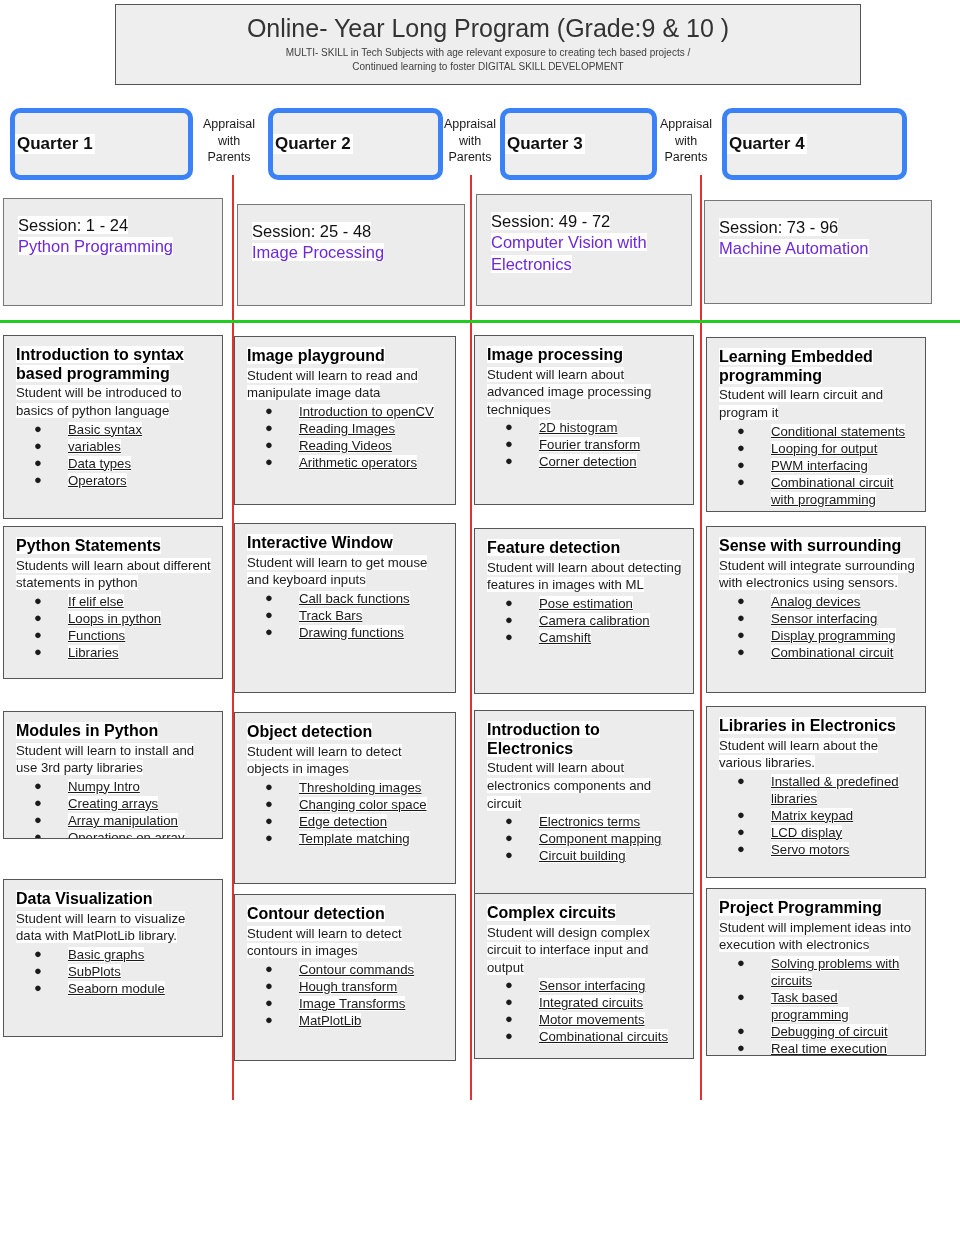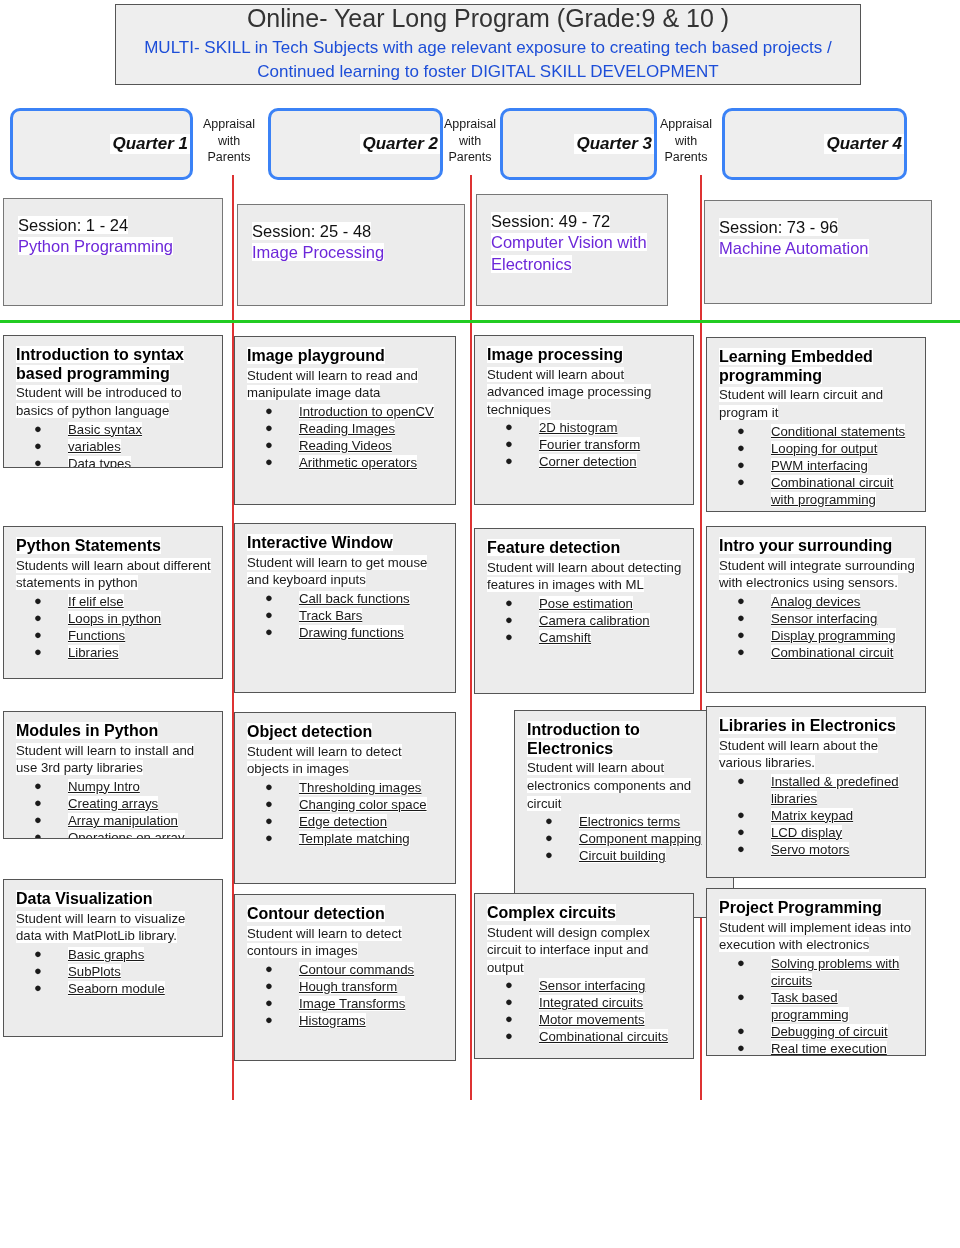--- a/index.html
+++ b/index.html
@@ -30,46 +30,45 @@
     padding: 12px 10px;
   }
   .title-main {
     font-size: 25px;
     color: #333333;
     line-height: 1.15;
     text-align: center;
     white-space: nowrap;
   }
   .title-sub {
-    font-size: 17px;
-    color: #1d4ed8;
+    font-size: 10px;
+    color: #404040;
     text-align: center;
     line-height: 1.45;
     margin-top: 3px;
   }
 
   
   .quarter-row {
     position: absolute;
     left: 0;
     top: 108px;
     width: 960px;
     height: 72px;
   }
   .quarter-pill {
     position: absolute;
     top: 0;
     height: 72px;
     background: #eeeeee;
-    border: 3px solid #3b82f6;
+    border: 5px solid #3b82f6;
     border-radius: 10px;
     display: flex;
     align-items: center;
-    justify-content: flex-end;
-    font-style: italic;
+    justify-content: flex-start;
   }
   .quarter-pill span {
     font-size: 17px;
     font-weight: bold;
     color: #111111;
     background: #ffffff;
     padding: 0 2px;
   }
   .q1 { left: 10px;  width: 183px; }
   .q2 { left: 268px; width: 175px; }
@@ -128,21 +127,21 @@
   .session-name {
     font-size: 16.5px;
     font-weight: normal;
     color: #6d28d9;
     line-height: 1.3;
     background: #ffffff;
     display: inline;
   }
   .sb1 { left: 3px;   top: 198px; width: 220px; height: 108px; }
   .sb2 { left: 237px; top: 204px; width: 228px; height: 102px; }
-  .sb3 { left: 476px; top: 194px; width: 192px; height: 112px; }
+  .sb3 { left: 476px; top: 194px; width: 216px; height: 112px; }
   .sb4 { left: 704px; top: 200px; width: 228px; height: 104px; }
 
   
   .card {
     position: absolute;
     background: #ececec;
     border: 1px solid #555555;
     padding: 10px 10px 8px 12px;
     overflow: hidden;
   }
@@ -182,33 +181,33 @@
   }
   .card-list li .li-text { background: #ffffff; text-decoration: underline; }
 
   
   .colA { left: 3px;   width: 220px; }
   .colB { left: 234px; width: 222px; }
   .colC { left: 474px; width: 220px; }
   .colD { left: 706px; width: 220px; }
 
   
-  .r1a { top: 335px; height: 133px; }
+  .r1a { top: 335px; height: 184px; }
   .r1b { top: 336px; height: 169px; }
   .r1c { top: 335px; height: 170px; }
   .r1d { top: 337px; height: 175px; }
 
   .r2a { top: 526px; height: 153px; }
   .r2b { top: 523px; height: 170px; }
   .r2c { top: 528px; height: 166px; }
   .r2d { top: 526px; height: 167px; }
 
   .r3a { top: 711px; height: 128px; }
   .r3b { top: 712px; height: 172px; }
-  .r3c { top: 710px; height: 208px; margin-left: 40px; }
+  .r3c { top: 710px; height: 208px; }
   .r3d { top: 706px; height: 172px; }
 
   .r4a { top: 879px; height: 158px; }
   .r4b { top: 894px; height: 167px; }
   .r4c { top: 893px; height: 166px; }
   .r4d { top: 888px; height: 168px; }
 </style>
 </head>
 <body>
 
@@ -330,21 +329,21 @@
         <li><span class="bullet">●</span><span class="li-text">Template matching</span></li>
       </ul>
     </div>
     <div class="card colB r4b">
       <div class="card-title"><span>Contour detection</span></div>
       <div class="card-desc"><span>Student will learn to detect contours in images</span></div>
       <ul class="card-list">
         <li><span class="bullet">●</span><span class="li-text">Contour commands</span></li>
         <li><span class="bullet">●</span><span class="li-text">Hough transform</span></li>
         <li><span class="bullet">●</span><span class="li-text">Image Transforms</span></li>
-        <li><span class="bullet">●</span><span class="li-text">Histograms</span></li>
+        <li><span class="bullet">●</span><span class="li-text">MatPlotLib</span></li>
       </ul>
     </div>
     <div class="card colC r1c">
       <div class="card-title"><span>Image processing</span></div>
       <div class="card-desc"><span>Student will learn about advanced image processing techniques</span></div>
       <ul class="card-list">
         <li><span class="bullet">●</span><span class="li-text">2D histogram</span></li>
         <li><span class="bullet">●</span><span class="li-text">Fourier transform</span></li>
         <li><span class="bullet">●</span><span class="li-text">Corner detection</span></li>
       </ul>
@@ -381,21 +380,21 @@
       <div class="card-title"><span>Learning Embedded programming</span></div>
       <div class="card-desc"><span>Student will learn circuit and program it</span></div>
       <ul class="card-list">
         <li><span class="bullet">●</span><span class="li-text">Conditional statements</span></li>
         <li><span class="bullet">●</span><span class="li-text">Looping for output</span></li>
         <li><span class="bullet">●</span><span class="li-text">PWM interfacing</span></li>
         <li><span class="bullet">●</span><span class="li-text">Combinational circuit with programming</span></li>
       </ul>
     </div>
     <div class="card colD r2d">
-      <div class="card-title"><span>Intro your surrounding</span></div>
+      <div class="card-title"><span>Sense with surrounding</span></div>
       <div class="card-desc"><span>Student will integrate surrounding with electronics using sensors.</span></div>
       <ul class="card-list">
         <li><span class="bullet">●</span><span class="li-text">Analog devices</span></li>
         <li><span class="bullet">●</span><span class="li-text">Sensor interfacing</span></li>
         <li><span class="bullet">●</span><span class="li-text">Display programming</span></li>
         <li><span class="bullet">●</span><span class="li-text">Combinational circuit</span></li>
       </ul>
     </div>
     <div class="card colD r3d">
       <div class="card-title"><span>Libraries in Electronics</span></div>

